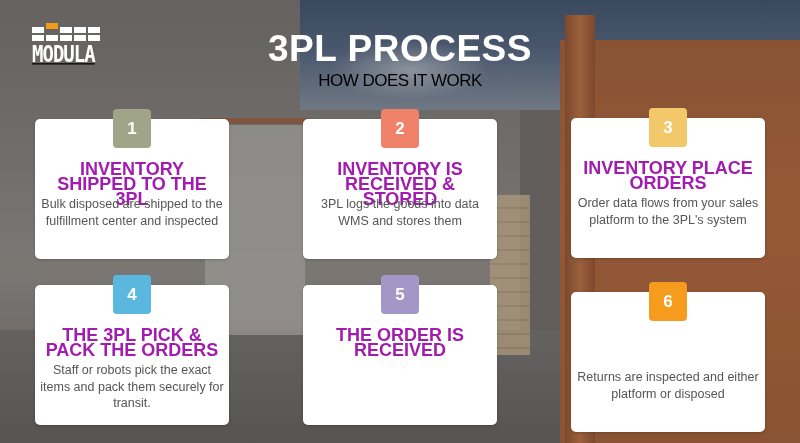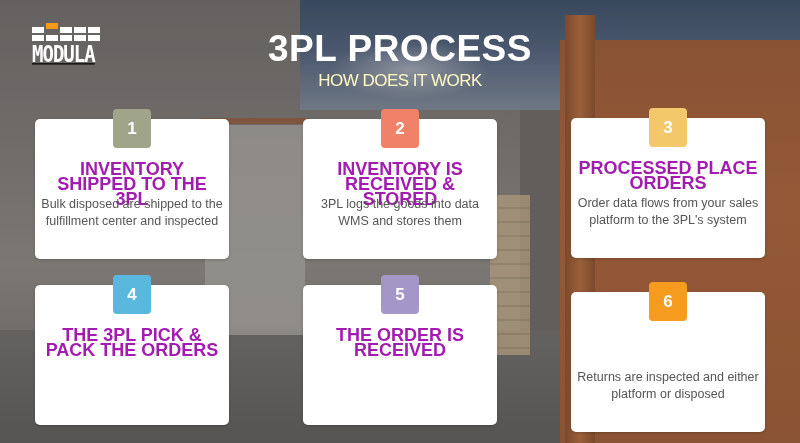--- a/index.html
+++ b/index.html
@@ -25,21 +25,21 @@
     background: linear-gradient(180deg, #6f6d6b 0%, #5f5d5b 100%); }
   .bg-overlay { position: absolute; inset: 0; background: rgba(40,40,40,0.15); }
 
   .logo { position: absolute; left: 32px; top: 23px; width: 74px; text-decoration: underline; }
   .logo-grid { display: grid; grid-template-columns: repeat(5, 12px); grid-auto-rows: 6px; gap: 2px 2px; margin-left: 0; position: relative; padding-top: 4px; }
   .logo-cell { background: #ffffff; }
   .logo-accent { position: absolute; left: 14px; top: 0; width: 12px; height: 6px; background: #f29a1a; }
   .logo-word { font-family: "DejaVu Sans Mono", "Liberation Mono", monospace; color: #fff; font-size: 19px; letter-spacing: -1px; font-weight: bold; margin-top: 1px; transform: scaleY(1.25); transform-origin: top left; line-height: 18px; }
 
   .title { position: absolute; left: 0; width: 800px; text-align: center; top: 28px; color: #ffffff; font-size: 37px; font-weight: bold; letter-spacing: 0.5px; }
-  .subtitle { position: absolute; left: 0; width: 800px; text-align: center; top: 71px; color: #fef9c3; font-size: 17px; letter-spacing: -0.5px; }
+  .subtitle { position: absolute; left: 0; width: 800px; text-align: center; top: 71px; color: #000000; font-size: 17px; letter-spacing: -0.5px; }
 
   .card { position: absolute; width: 194px; height: 140px; background: #ffffff; border-radius: 5px; text-align: center; box-shadow: 0 1px 3px rgba(0,0,0,0.2); }
   .badge { position: absolute; left: 50%; transform: translateX(-50%); top: -10px; width: 38px; height: 39px; border-radius: 4px; color: #ffffff; font-weight: bold; font-size: 17px; line-height: 39px; text-align: center; }
   .card-title { position: absolute; left: 4px; right: 4px; top: 43px; color: #a21caf; font-weight: bold; font-size: 18px; line-height: 15px; }
   .card-desc { position: absolute; left: 4px; right: 4px; top: 77px; color: #555555; font-size: 12.5px; line-height: 16.5px; }
 
   #card-1 { left: 35px; top: 119px; }
   #card-2 { left: 303px; top: 119px; }
   #card-3 { left: 571px; top: 118px; }
   #card-4 { left: 35px; top: 285px; }
@@ -89,27 +89,28 @@
 </div>
 
 <div class="card" id="card-2">
   <div class="badge" style="background:#f0826a">2</div>
   <div class="card-title">INVENTORY IS RECEIVED &amp; STORED</div>
   <div class="card-desc">3PL logs the goods into data WMS and stores them</div>
 </div>
 
 <div class="card" id="card-3">
   <div class="badge" style="background:#f2c86a">3</div>
-  <div class="card-title">PROCESSED PLACE ORDERS</div>
+  <div class="card-title">INVENTORY PLACE ORDERS</div>
   <div class="card-desc">Order data flows from your sales platform to the 3PL's system</div>
 </div>
 
 <div class="card" id="card-4">
   <div class="badge" style="background:#5ab8df">4</div>
   <div class="card-title">THE 3PL PICK &amp; PACK THE ORDERS</div>
+  <div class="card-desc">Staff or robots pick the exact items and pack them securely for transit.</div>
 </div>
 
 <div class="card" id="card-5">
   <div class="badge" style="background:#a596c8">5</div>
   <div class="card-title">THE ORDER IS RECEIVED</div>
 </div>
 
 <div class="card" id="card-6">
   <div class="badge" style="background:#f59c1e">6</div>
   <div class="card-desc">Returns are inspected and either platform or disposed</div>

